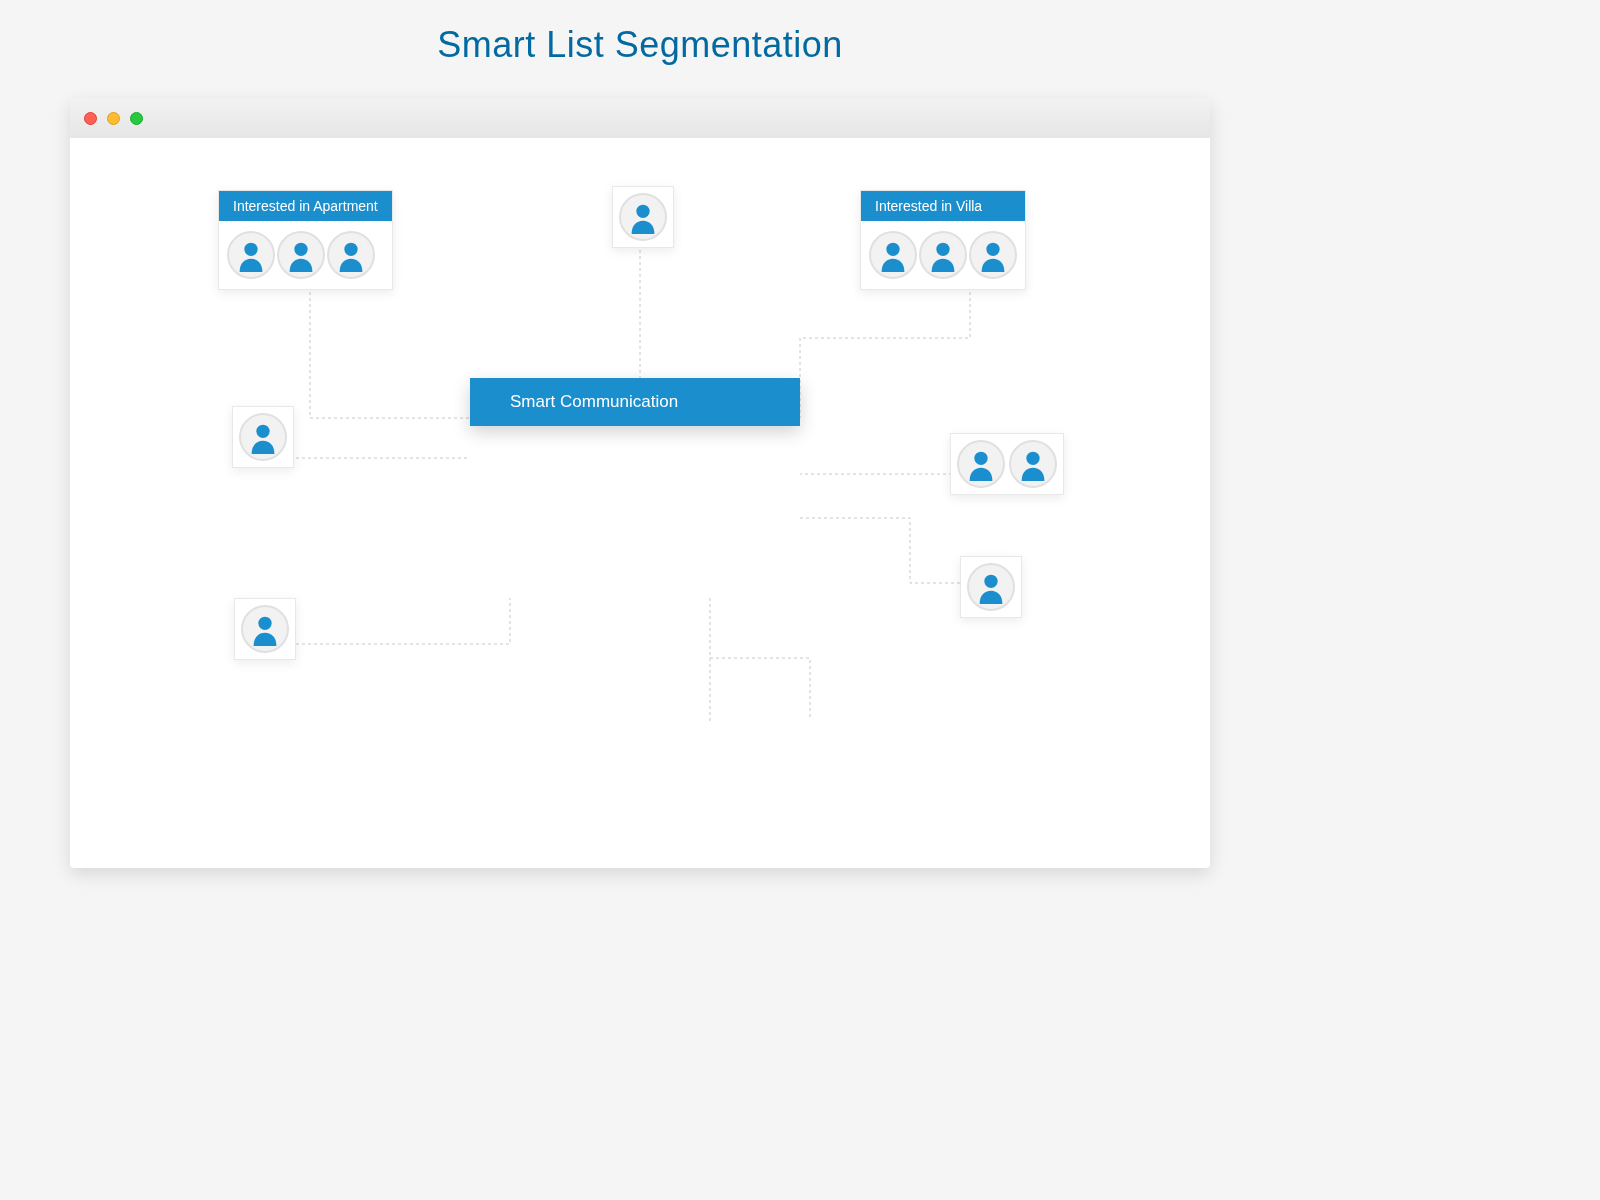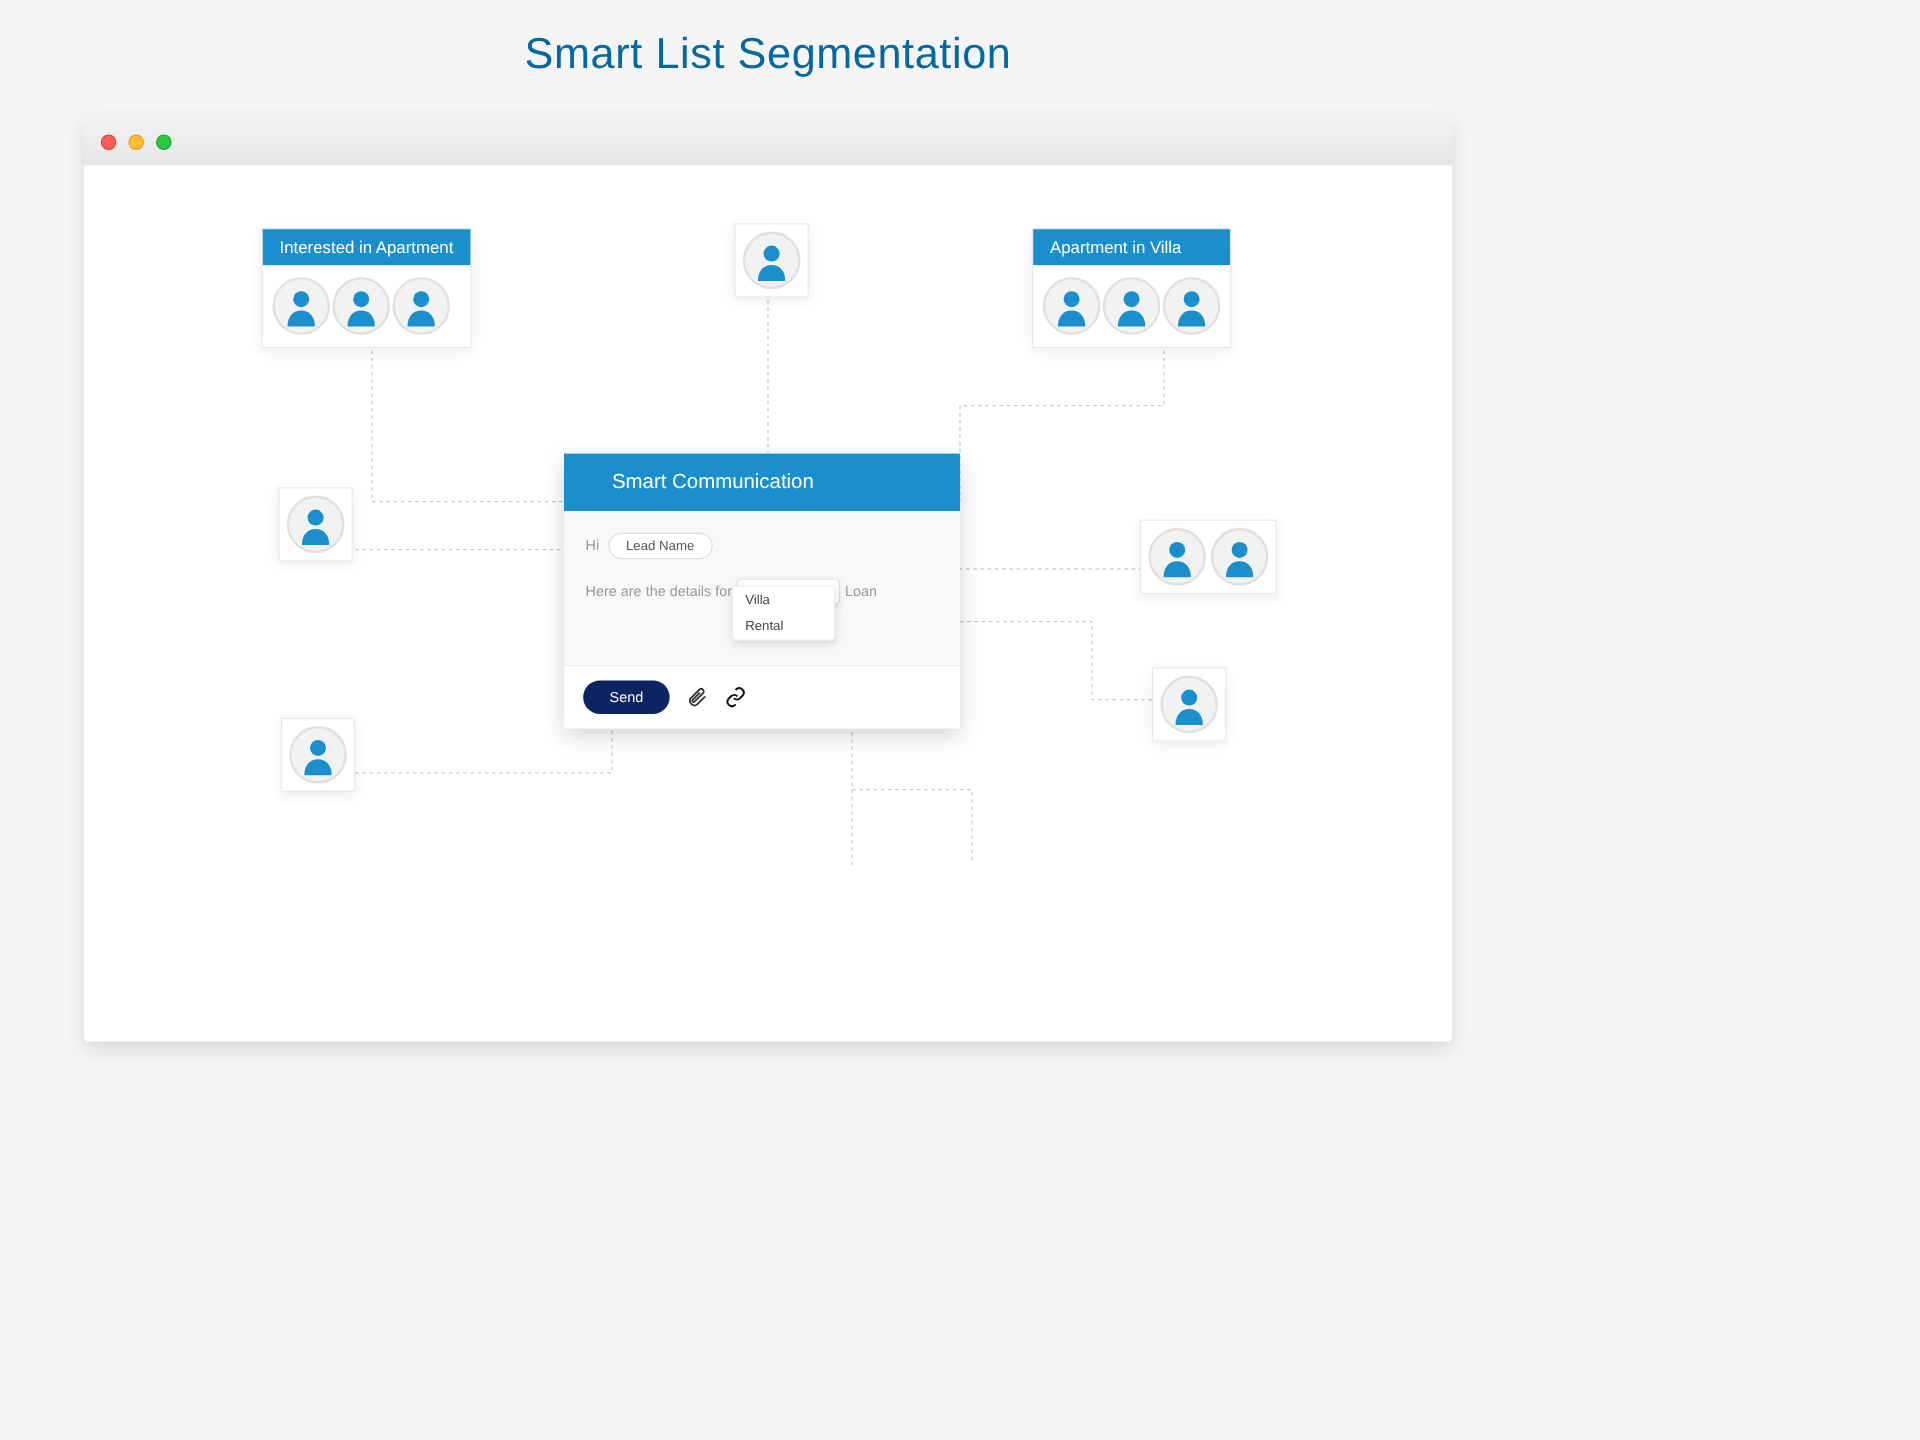--- a/index.html
+++ b/index.html
@@ -218,21 +218,21 @@
               <g fill="#1b8fce">
                 <circle cx="20" cy="14" r="7"></circle>
                 <path d="M8 38c0-9 5-14 12-14s12 5 12 14z"></path>
               </g>
             </svg>
           </div>
       </div>
     </div>
 
     <div class="segment-card" style="left:790px; top:52px;">
-      <div class="segment-header">Apartment in Villa</div>
+      <div class="segment-header">Interested in Villa</div>
       <div class="segment-body">
         <div class="avatar-circle">
             <svg viewBox="0 0 40 40">
               <g fill="#1b8fce">
                 <circle cx="20" cy="14" r="7"></circle>
                 <path d="M8 38c0-9 5-14 12-14s12 5 12 14z"></path>
               </g>
             </svg>
           </div>
         <div class="avatar-circle">
@@ -309,43 +309,16 @@
             <g fill="#1b8fce">
               <circle cx="20" cy="14" r="7"></circle>
               <path d="M8 38c0-9 5-14 12-14s12 5 12 14z"></path>
             </g>
           </svg>
         </div>
     </div>
 
     <div class="comm-panel">
       <div class="comm-header">Smart Communication</div>
-      <div class="comm-body">
-        <div>
-          <span>Hi</span>
-          <span class="chip">Lead Name</span>
-        </div>
-        <div class="line2">
-          <span>Here are the details for</span>
-          <span class="dropdown-btn">
-            <span>Apartment</span>
-            <span class="caret"></span>
-          </span>
-          <span>Loan</span>
-        </div>
-        <div class="dropdown-menu">
-          <div>Villa</div>
-          <div>Rental</div>
-        </div>
-      </div>
-      <div class="comm-footer">
-        <button class="send-btn">Send</button>
-        <svg class="footer-icon" viewBox="0 0 24 24">
-            <path fill="none" stroke="#333" stroke-width="2" d="M21 11l-9 9a5 5 0 01-7-7l10-10a3 3 0 014 4L9 17a1 1 0 01-2-2l8-8"></path>
-          </svg>
-        <svg class="footer-icon" viewBox="0 0 24 24">
-            <path fill="none" stroke="#111" stroke-width="2.2" d="M10 13a5 5 0 007 0l3-3a5 5 0 00-7-7l-1 1M14 11a5 5 0 00-7 0l-3 3a5 5 0 007 7l1-1"></path>
-          </svg>
-      </div>
     </div>
 
   </div>
 </div>
 
 </body></html>

